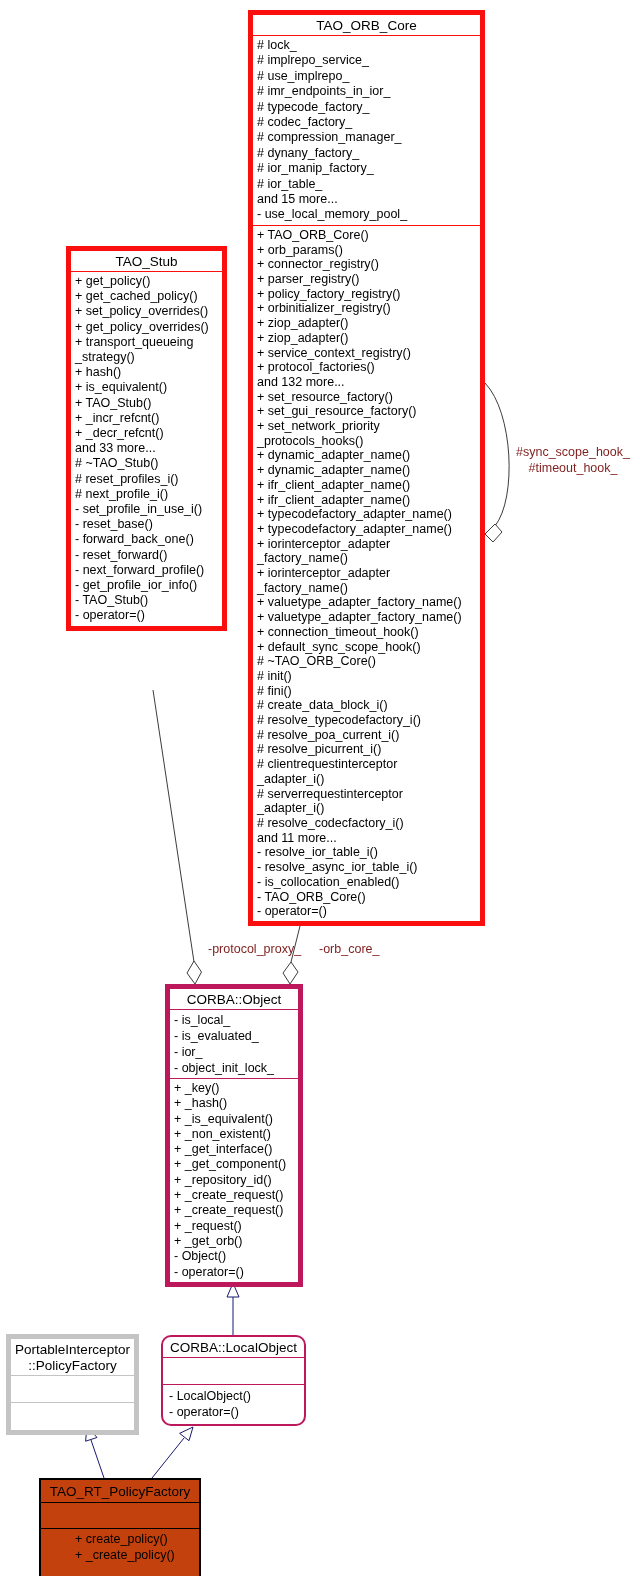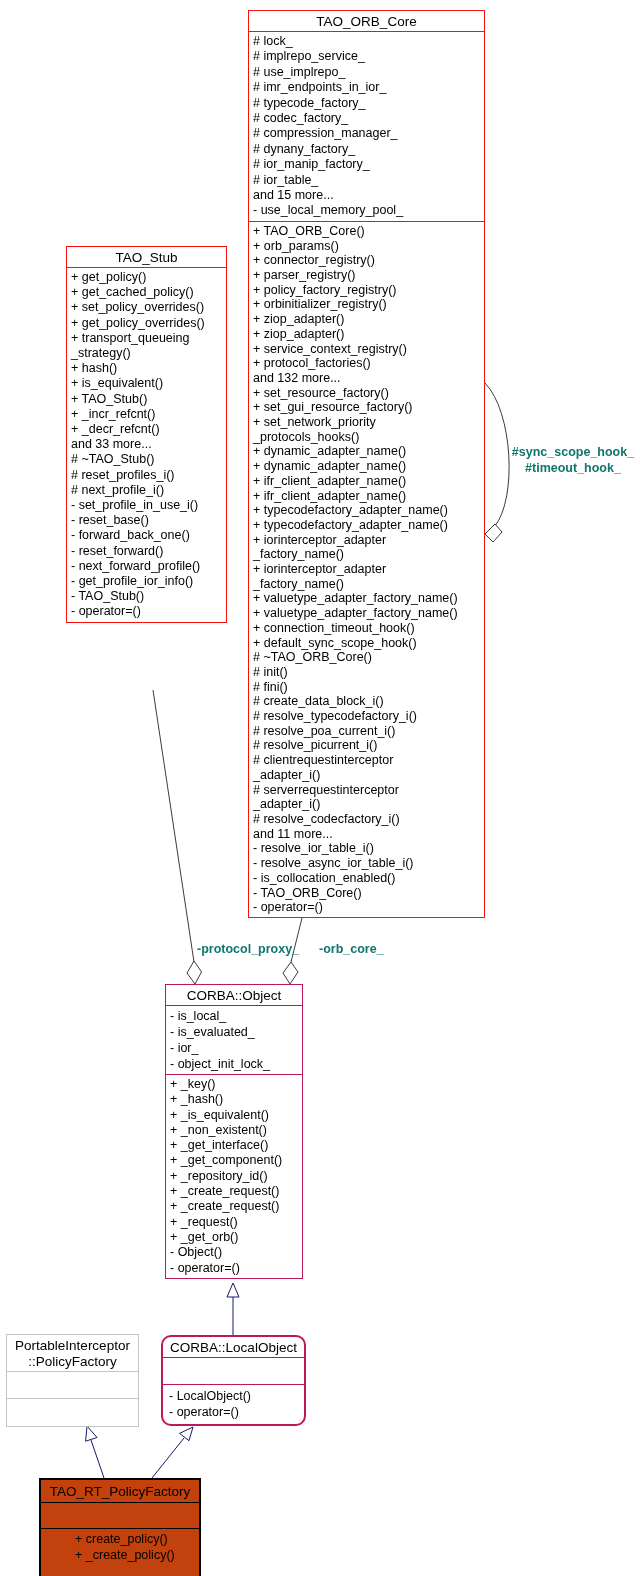--- a/index.html
+++ b/index.html
@@ -1,20 +1,20 @@
 <!DOCTYPE html>
 <html><head>
 <meta charset="utf-8">
 <style>
   html,body{margin:0;padding:0;background:#fff;}
   #canvas{position:relative;width:640px;height:1576px;background:#ffffff;
           font-family:"Liberation Sans",sans-serif;color:#000;overflow:hidden;}
   svg.edges{position:absolute;left:0;top:0;width:640px;height:1576px;pointer-events:none;}
 
-  .box{position:absolute;background:#fff;border:1px solid #be185d;box-sizing:border-box;
+  .box{position:absolute;background:#fff;border:5px solid #be185d;box-sizing:border-box;
        font-size:12.5px;}
   .box .title{text-align:center;padding:3px 2px 2px 2px;border-bottom:1px solid;
               border-color:inherit;font-size:13.5px;line-height:15px;white-space:nowrap;}
   .sec{padding:2px 2px 2px 4px;border-bottom:1px solid;border-color:inherit;}
   .sec:last-child{border-bottom:none;}
   .ln{white-space:nowrap;line-height:15.5px;}
 
   
   .red{border-color:#fb0e0e;}
   .red .title,.red .sec{border-color:#fb0e0e;}
@@ -36,21 +36,21 @@
   #b-obj .methods .ln{line-height:15.3px;}
   #b-pf .title{line-height:16px;}
   #b-pf .attrs{min-height:22px;}
   #b-pf .methods{min-height:23px;}
   #b-lo .attrs{min-height:22px;}
   #b-lo .methods{padding:4px 2px 4px 6px;}
   #b-rt .title{padding:4px 2px 3px 2px;}
   #b-rt .attrs{min-height:21px;}
   #b-rt .methods{padding:3px 2px 16px 6px;margin-left:28px;}
 
-  .edge-label{position:absolute;font-size:12.5px;line-height:16px;white-space:nowrap;color:#0f766e;font-weight:bold;}
+  .edge-label{position:absolute;font-size:12.5px;line-height:16px;white-space:nowrap;color:#7f1d1d;}
   .edge-label.center{text-align:center;}
 </style>
 </head>
 <body>
 
 <div id="canvas">
 
   <svg class="edges" viewBox="0 0 640 1576">
 
     <g stroke="#3c3c3c" fill="none">
@@ -225,20 +225,20 @@
 
   <div class="box focus" id="b-rt" style="left:39px;top:1478px;width:162px;">
     <div class="title">TAO_RT_PolicyFactory</div>
     <div class="sec attrs"></div>
     <div class="sec methods">
         <div class="ln">+ create_policy()</div>
         <div class="ln">+ _create_policy()</div>
       </div>
   </div>
 
-  <div class="edge-label" style="left:197px;top:941px;">-protocol_proxy_</div>
+  <div class="edge-label" style="left:208px;top:941px;">-protocol_proxy_</div>
   <div class="edge-label" style="left:319px;top:941px;">-orb_core_</div>
   <div class="edge-label center" style="left:506px;top:444px;width:134px;">
     <div>#sync_scope_hook_</div>
     <div>#timeout_hook_</div>
   </div>
 
 </div>
 
 </body></html>

